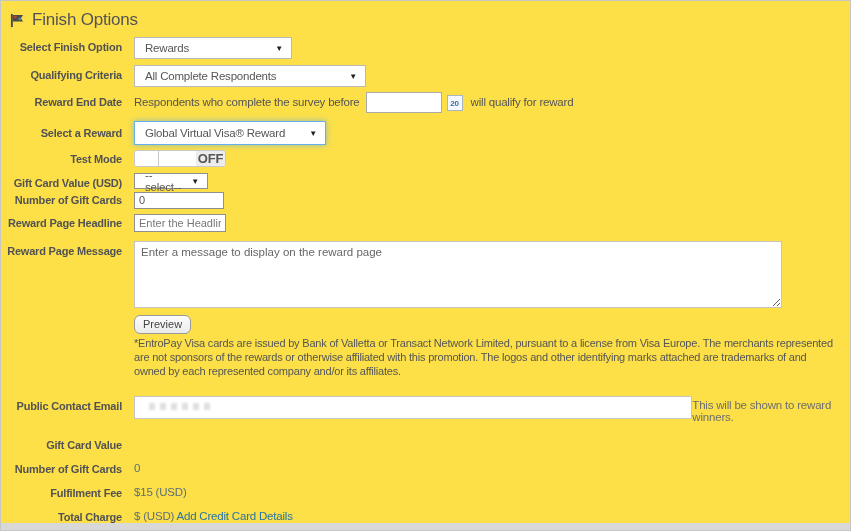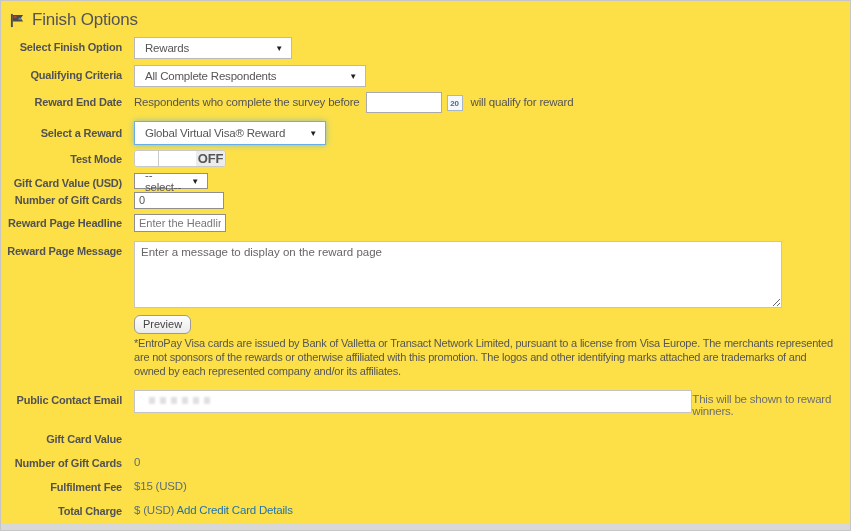--- a/index.html
+++ b/index.html
@@ -88,21 +88,21 @@
   }
   .helper { font-size:11.5px; color:#6e6e6e; margin-top:3px; }
 
   .sum-val { font-size:11.5px; color:#5d6d7a; padding-top:3px; }
   a.link { color:#2573a7; text-decoration:none; cursor:pointer; }
 
   .footer-bar { position:absolute; left:0; right:0; bottom:0; height:7px; background:#d8d8d8; }
 
   
   .mt7{margin-top:7px}.mt6{margin-top:6px}.mt5{margin-top:5px}.mt8{margin-top:8px}
-  .mt2{margin-top:2px}.mt9{margin-top:9px}.mt3{margin-top:11px}
+  .mt2{margin-top:2px}.mt9{margin-top:9px}.mt3{margin-top:17px}
   .sumrow{margin-top:4px;height:20px}
 </style>
 </head>
 <body>
 
 <div class="page">
 
   <div class="header">
     <span style="display:inline-flex;">
       <svg width="15" height="15" viewBox="0 0 16 16">

